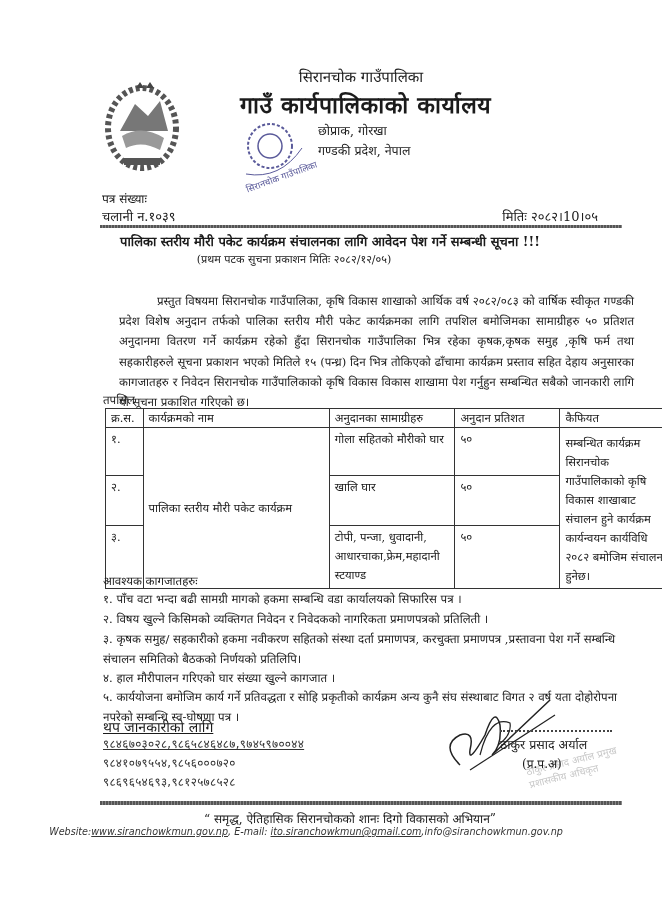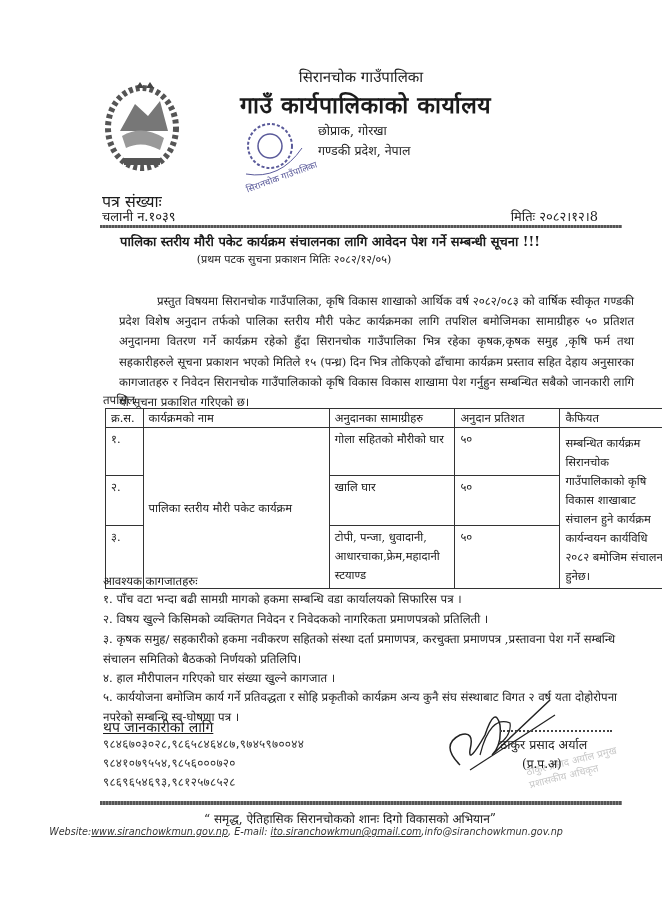--- a/index.html
+++ b/index.html
@@ -5,38 +5,38 @@
     html, body { margin: 0; padding: 0; background: #ffffff; }
     body { width: 662px; height: 910px; position: relative; overflow: hidden;
            font-family: "DejaVu Serif", serif; color: #1b1b1b; }
     .abs { position: absolute; }
     #muni-name { left: 0; width: 662px; top: 66px; text-align: center; font-size: 15px; padding-left: 60px; box-sizing: border-box; }
     #office-name { left: 240px; top: 88px; font-size: 23px; font-weight: bold; letter-spacing: 0.5px; }
     #addr1 { left: 318px; top: 122px; font-size: 12.5px; }
     #addr2 { left: 318px; top: 142px; font-size: 12.5px; }
     #emblem { left: 100px; top: 76px; width: 84px; height: 100px; }
     #stamp { left: 240px; top: 118px; width: 80px; height: 76px; }
-    #ref-label { left: 102px; top: 190px; font-size: 16px; }
+    #ref-label { left: 102px; top: 190px; font-size: 12px; }
     #chalani { left: 102px; top: 207px; font-size: 13px; }
     #date { right: 64px; top: 207px; font-size: 13px; }
     .hrule { left: 100px; width: 522px; height: 3px; background: repeating-linear-gradient(90deg,#555 0 2px,#888 2px 3px); }
     #rule-top { top: 225px; }
     #subject { left: 0; width: 630px; top: 232px; text-align: center; font-size: 13px; font-weight: bold; padding-left: 30px; box-sizing: border-box; }
     #first-pub { left: 0; width: 558px; top: 251px; text-align: center; font-size: 11px; padding-left: 30px; box-sizing: border-box; }
     #body-para { left: 103px; width: 515px; top: 275px; font-size: 11.6px; line-height: 20.2px; text-align: justify; text-indent: 38px; margin: 16px; }
     #tapsil { left: 103px; top: 392px; font-size: 11.6px; }
     table#grant-table { position: absolute; left: 105px; top: 408px; width: 568px; border-collapse: collapse; font-size: 11.4px; }
     #grant-table td, #grant-table th { border: 1px solid #333; vertical-align: top; padding: 2px 5px; font-weight: normal; text-align: left; line-height: 19px; }
     #grant-table th { height: 12px; line-height: 14px; }
     #docs-heading { left: 103px; top: 573px; font-size: 11.6px; }
     .doc-item { left: 103px; width: 520px; font-size: 11.6px; line-height: 19.5px; }
     #doc1 { top: 590px; } #doc2 { top: 610px; } #doc3 { top: 630px; } #doc4 { top: 669px; } #doc5 { top: 688px; }
     #more-info { left: 103px; top: 717px; font-size: 14px; text-decoration: underline; }
     .phone { left: 103px; font-family: "DejaVu Sans", sans-serif; font-size: 11.8px; letter-spacing: 0.3px; color: #333; }
-    #ph1 { top: 735px; } #ph2 { top: 754px; } #ph3 { top: 773px; }
+    #ph1 { top: 735px; text-decoration: underline; } #ph2 { top: 754px; } #ph3 { top: 773px; }
     #sig-dots { left: 500px; top: 730px; width: 112px; border-top: 2px dotted #444; }
     #signature { left: 440px; top: 695px; width: 120px; height: 80px; }
     #signer-name { left: 500px; top: 736px; font-size: 12.5px; }
     #signer-title { left: 522px; top: 755px; font-size: 12px; }
     #faded-stamp { left: 528px; top: 752px; width: 110px; height: 40px; color: #c8c8c8; font-size: 10px; transform: rotate(-14deg); line-height: 13px; }
     #rule-bottom { top: 801px; height: 4px; }
     #slogan { left: 0; width: 662px; top: 810px; text-align: center; font-size: 12px; padding-left: 38px; box-sizing: border-box; }
     #contact { left: 0; width: 582px; top: 826px; text-align: center; font-family: "DejaVu Sans", sans-serif; font-style: italic; font-size: 9.6px; color: #333; padding-left: 30px; box-sizing: border-box; }
     #contact a { color: #333; text-decoration: underline; }
   </style>
@@ -56,21 +56,21 @@
   <circle cx="30" cy="28" r="22" fill="none" stroke="#5a5a9a" stroke-width="2" stroke-dasharray="3 2"></circle>
   <circle cx="30" cy="28" r="12" fill="none" stroke="#5a5a9a" stroke-width="1.5"></circle>
   <path d="M6 56 Q40 62 62 30" fill="none" stroke="#5a5a9a" stroke-width="1"></path>
   <text x="4" y="66" font-size="9" fill="#5a5a9a" transform="rotate(-20 30 60)">सिरानचोक गाउँपालिका</text>
 </svg>
 <div id="addr1" class="abs">छोप्राक, गोरखा</div>
 <div id="addr2" class="abs">गण्डकी प्रदेश, नेपाल</div>
 
 <div id="ref-label" class="abs">पत्र संख्याः</div>
 <div id="chalani" class="abs">चलानी न.१०३९</div>
-<div id="date" class="abs">मितिः २०८२।१२।8</div>
+<div id="date" class="abs">मितिः २०८२।10।०५</div>
 
 <div id="rule-top" class="abs hrule"></div>
 
 <div id="subject" class="abs">पालिका स्तरीय मौरी पकेट कार्यक्रम संचालनका लागि आवेदन पेश गर्ने सम्बन्धी सूचना !!!</div>
 <div id="first-pub" class="abs">(प्रथम पटक सुचना प्रकाशन मितिः २०८२/१२/०५)</div>
 
 <p id="body-para" class="abs">प्रस्तुत विषयमा सिरानचोक गाउँपालिका, कृषि विकास शाखाको आर्थिक वर्ष २०८२/०८३ को वार्षिक स्वीकृत गण्डकी प्रदेश विशेष अनुदान तर्फको पालिका स्तरीय मौरी पकेट कार्यक्रमका लागि तपशिल बमोजिमका सामाग्रीहरु ५० प्रतिशत अनुदानमा वितरण गर्ने कार्यक्रम रहेको हुँदा सिरानचोक गाउँपालिका भित्र रहेका कृषक,कृषक समुह ,कृषि फर्म तथा सहकारीहरुले सूचना प्रकाशन भएको मितिले १५ (पन्ध्र) दिन भित्र तोकिएको ढाँचामा कार्यक्रम प्रस्ताव सहित देहाय अनुसारका कागजातहरु र निवेदन सिरानचोक गाउँपालिकाको कृषि विकास विकास शाखामा पेश गर्नुहुन सम्बन्धित सबैको जानकारी लागि यो सूचना प्रकाशित गरिएको छ।</p>
 <div id="tapsil" class="abs">तपसिल</div>
 
 <table id="grant-table">

